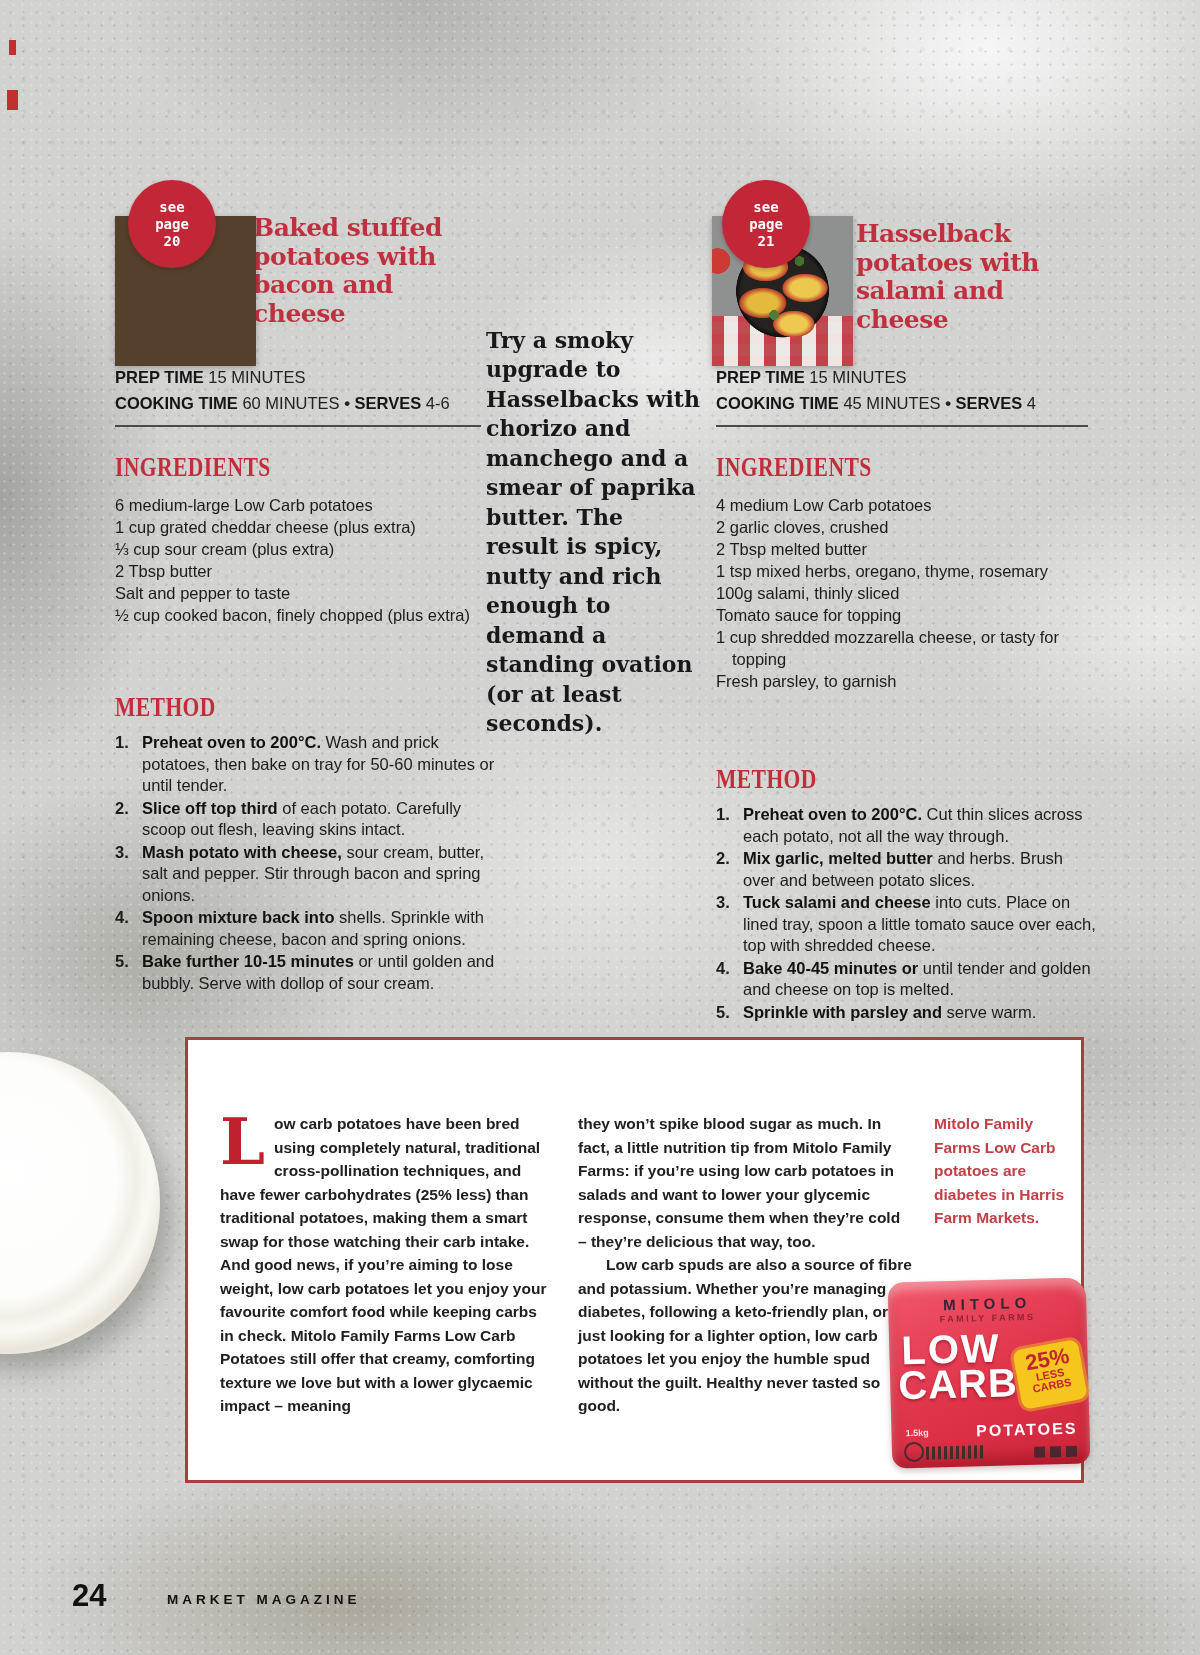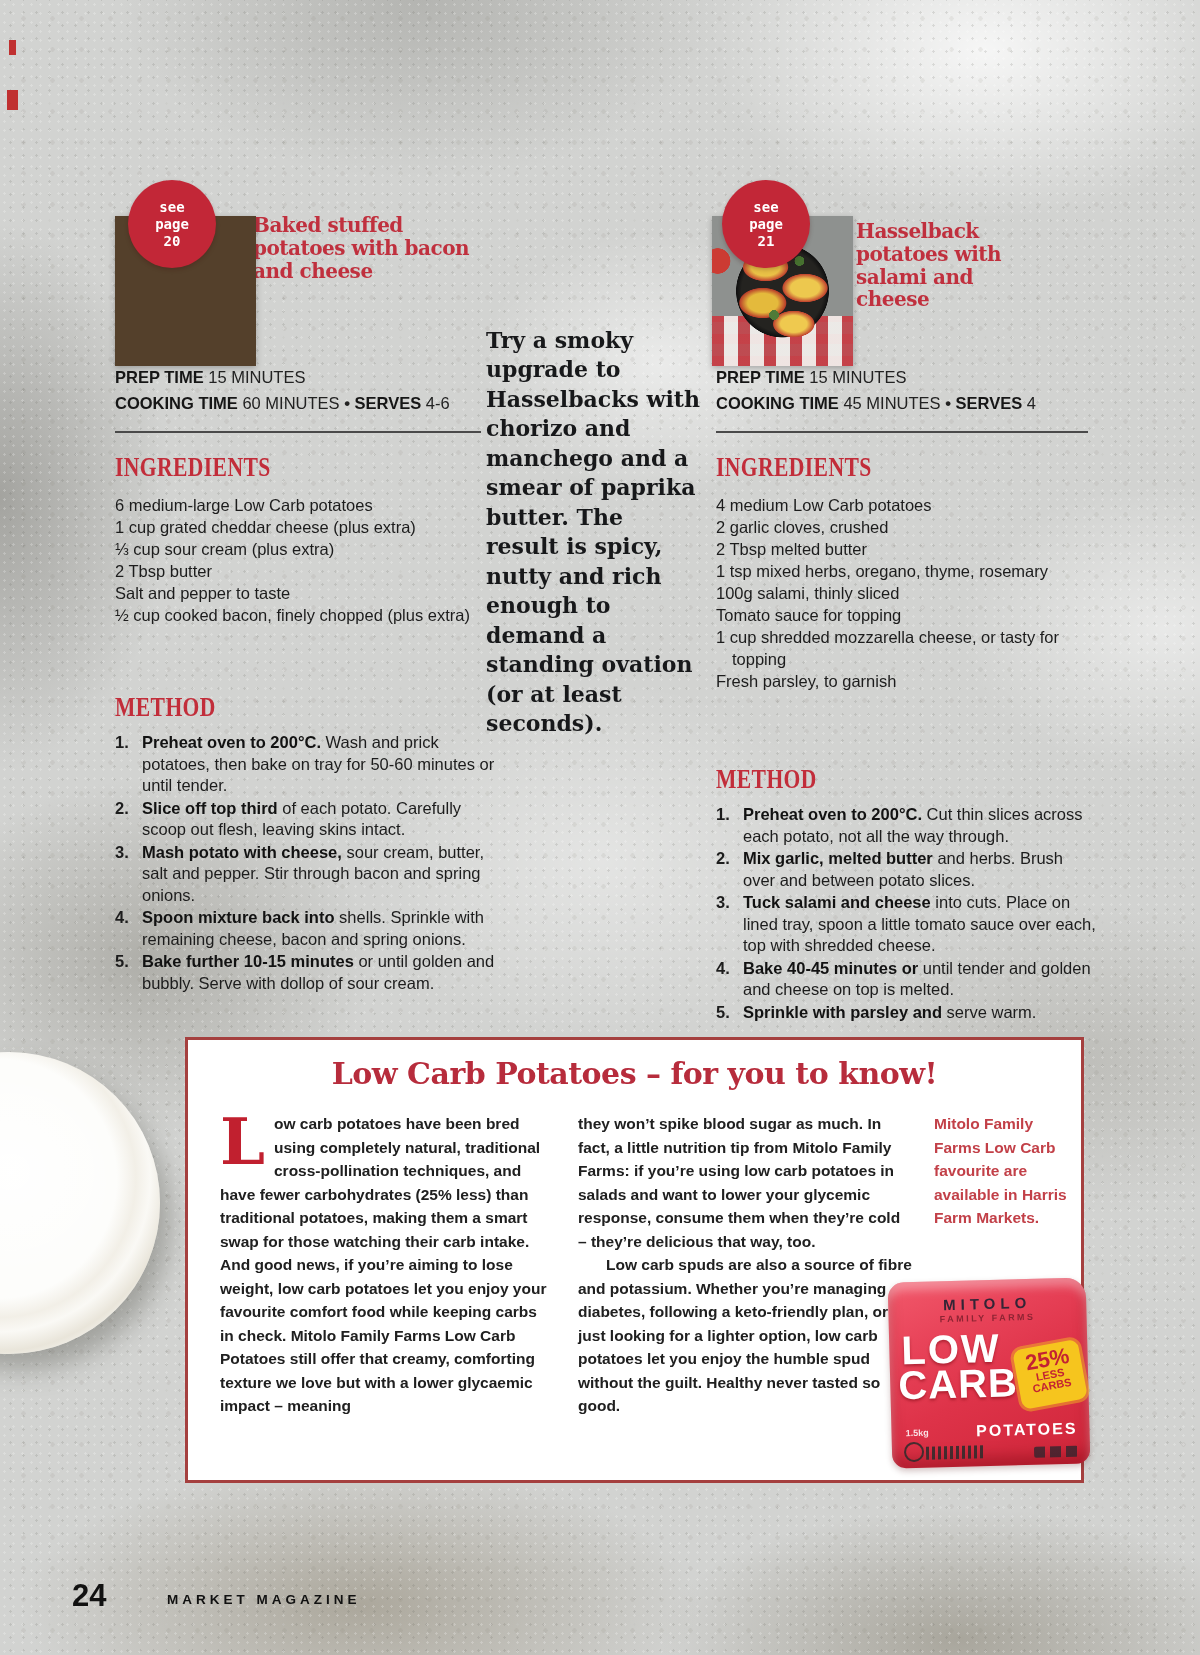--- a/index.html
+++ b/index.html
@@ -67,23 +67,23 @@
       radial-gradient(circle 13px at 4% 30%, #cc3b33 96%, transparent),
       radial-gradient(circle 64px at 50% 50%, #242320 64%, #101010 72%, transparent 73%),
       repeating-linear-gradient(90deg, rgba(202,58,66,.8) 0 12px, rgba(246,243,240,.9) 12px 26px),
       repeating-linear-gradient(0deg, rgba(202,58,66,.55) 0 10px, transparent 10px 22px);
     background-size:auto,auto,auto,auto,auto,auto,auto,auto,auto,100% 50px,100% 50px;
     background-position:0 0,0 0,0 0,0 0,0 0,0 0,0 0,0 0,0 0,0 100%,0 100%;
     background-repeat:repeat,repeat,repeat,repeat,repeat,repeat,repeat,repeat,repeat,no-repeat,no-repeat;
   }
 
   .recipe-title{position:absolute;font-family:"DejaVu Serif",serif;font-weight:bold;
-    color:#c0303e;font-size:20px;line-height:1.14;letter-spacing:-.5px;}
-
-  .meta{position:absolute;font-size:16.5px;color:#222;padding-bottom:18px;border-bottom:2px solid #4a4a4a;}
+    color:#c0303e;font-size:25px;line-height:1.14;letter-spacing:-.5px;}
+
+  .meta{position:absolute;font-size:16.5px;color:#222;padding-bottom:12px;border-bottom:2px solid #4a4a4a;}
   .meta .meta-line{margin-bottom:7px;}
   .meta .meta-line:last-child{margin-bottom:0;}
   .meta b{color:#161616;}
   .meta .sep{font-weight:bold;}
 
   .sect-h{position:absolute;font-family:"Liberation Serif",serif;font-weight:bold;color:#c22d3a;
     font-size:27px;letter-spacing:.5px;transform:scaleX(.8);transform-origin:left center;white-space:nowrap;}
 
   ul.ing{position:absolute;margin:0;padding:0;list-style:none;font-size:16.5px;line-height:22px;color:#1c1c1c;}
   ul.ing li{padding-left:16px;text-indent:-16px;}
@@ -208,29 +208,28 @@
       <li><span class="num">1.</span><b>Preheat oven to 200°C. </b><span>Cut thin slices across each potato, not all the way through.</span></li>
       <li><span class="num">2.</span><b>Mix garlic, melted butter </b><span>and herbs. Brush over and between potato slices.</span></li>
       <li><span class="num">3.</span><b>Tuck salami and cheese </b><span>into cuts. Place on lined tray, spoon a little tomato sauce over each, top with shredded cheese.</span></li>
       <li><span class="num">4.</span><b>Bake 40-45 minutes or </b><span>until tender and golden and cheese on top is melted.</span></li>
       <li><span class="num">5.</span><b>Sprinkle with parsley and </b><span>serve warm.</span></li>
     </ol>
 
   <div class="bowl"></div>
 
   <div class="info-box">
-    <div class="info-title">Low Carb Potatoes – for you to know!</div>
     <div class="info-col col1">
       <span class="drop-cap">L</span><span>ow carb potatoes have been bred using completely natural, traditional cross-pollination techniques, and have fewer carbohydrates (25% less) than traditional potatoes, making them a smart swap for those watching their carb intake. And good news, if you’re aiming to lose weight, low carb potatoes let you enjoy your favourite comfort food while keeping carbs in check. Mitolo Family Farms Low Carb Potatoes still offer that creamy, comforting texture we love but with a lower glycaemic impact – meaning</span>
     </div>
     <div class="info-col col2">
       <p>they won’t spike blood sugar as much. In fact, a little nutrition tip from Mitolo Family Farms: if you’re using low carb potatoes in salads and want to lower your glycemic response, consume them when they’re cold – they’re delicious that way, too.</p>
       <p class="p2">Low carb spuds are also a source of fibre and potassium. Whether you’re managing diabetes, following a keto-friendly plan, or just looking for a lighter option, low carb potatoes let you enjoy the humble spud without the guilt. Healthy never tasted so good.</p>
     </div>
-    <div class="info-col col3">Mitolo Family Farms Low Carb favourite are available in Harris Farm Markets.</div>
+    <div class="info-col col3">Mitolo Family Farms Low Carb potatoes are diabetes in Harris Farm Markets.</div>
 
     <div class="bag">
       <div class="bag-brand">MITOLO</div>
       <div class="bag-sub">FAMILY FARMS</div>
       <div class="bag-low">LOW</div>
       <div class="bag-carb">CARB</div>
       <div class="burst">
         <div class="pct">25%</div>
         <div class="sm">LESS</div>
         <div class="sm">CARBS</div>

